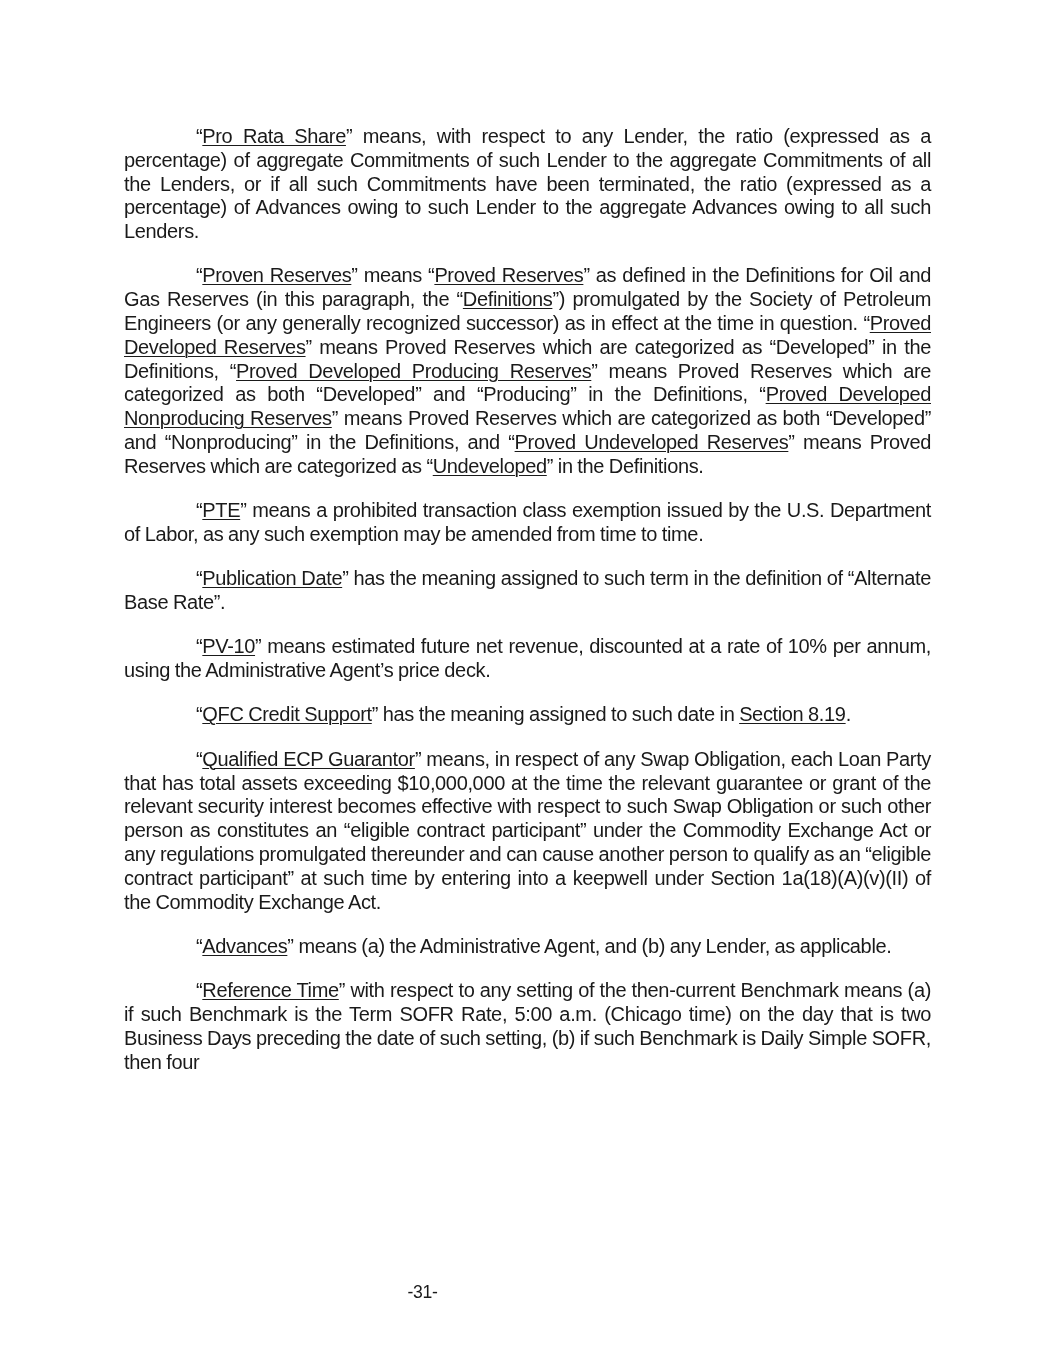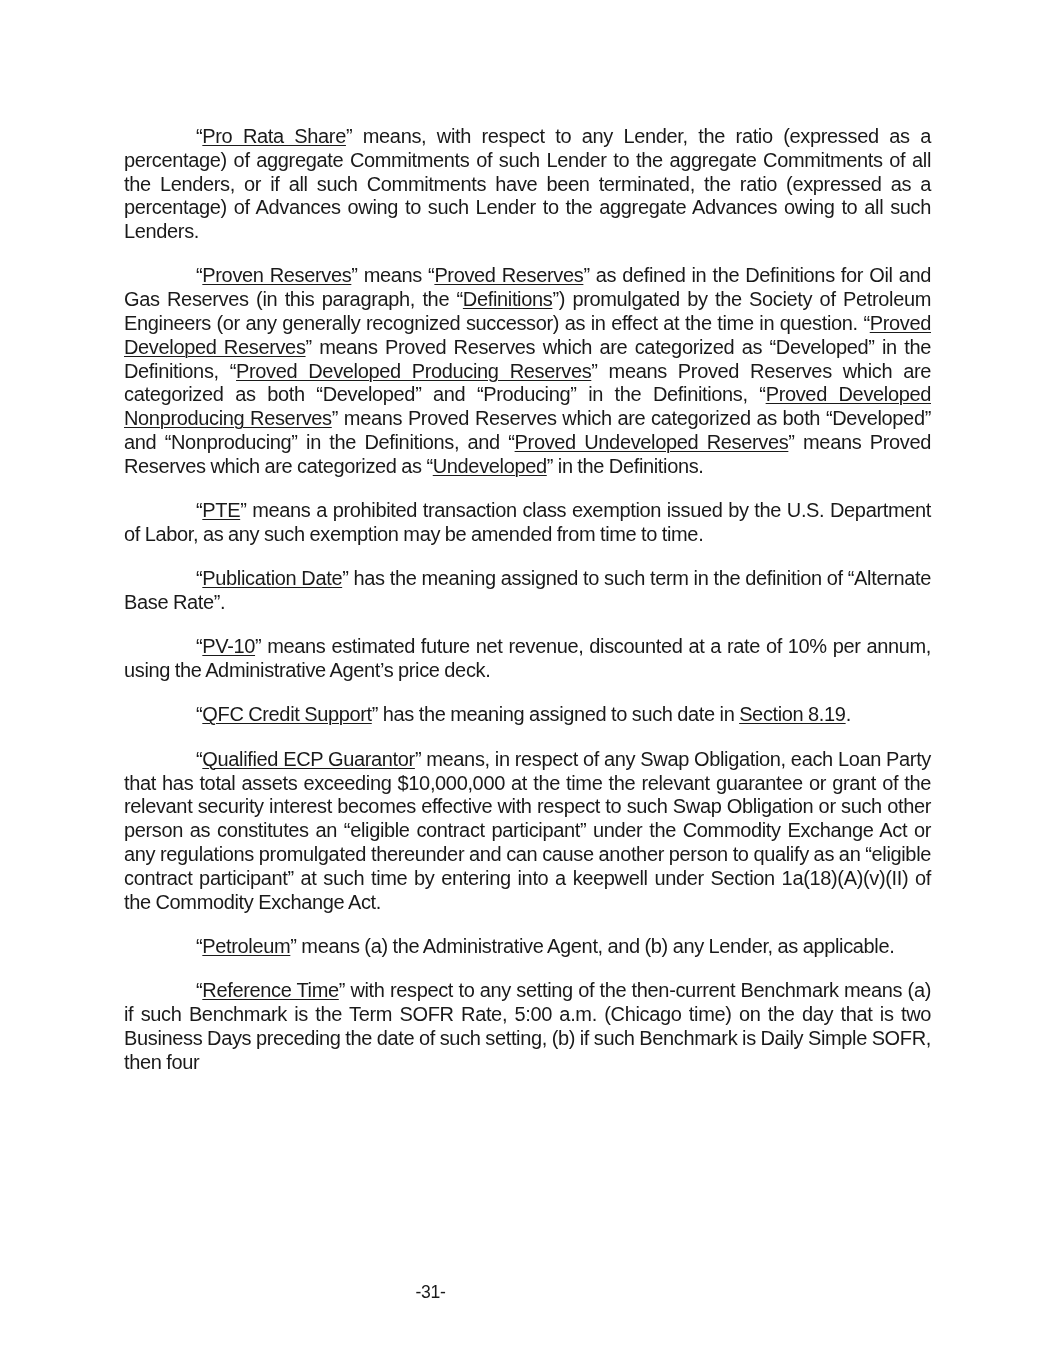--- a/index.html
+++ b/index.html
@@ -14,31 +14,30 @@
     text-align: justify;
     text-indent: 72px;
     letter-spacing: -0.35px;
     word-spacing: -0.5px;
   }
   .para u { text-decoration: underline; text-underline-offset: 2px; text-decoration-thickness: 1px; }
   .page-number {
     position: absolute; left: 0; width: 845px; top: 1282px; text-align: center;
     font-family: "Liberation Sans", sans-serif; font-size: 17.6px; color: #1a1a1a;
     letter-spacing: -0.3px;
-    margin-left: 8px;
   }
 </style>
 </head>
 <body>
 
 <div class="page" id="page-body">
     <p class="para"><span>“</span><u>Pro Rata Share</u><span>” means, with respect to any Lender, the ratio (expressed as a percentage) of aggregate Commitments of such Lender to the aggregate Commitments of all the Lenders, or if all such Commitments have been terminated, the ratio (expressed as a percentage) of Advances owing to such Lender to the aggregate Advances owing to all such Lenders.</span></p>
     <p class="para"><span>“</span><u>Proven Reserves</u><span>” means “</span><u>Proved Reserves</u><span>” as defined in the Definitions for Oil and Gas Reserves (in this paragraph, the “</span><u>Definitions</u><span>”) promulgated by the Society of Petroleum Engineers (or any generally recognized successor) as in effect at the time in question.  “</span><u>Proved Developed Reserves</u><span>” means Proved Reserves which are categorized as “Developed” in the Definitions, “</span><u>Proved Developed Producing Reserves</u><span>” means Proved Reserves which are categorized as both “Developed” and “Producing” in the Definitions, “</span><u>Proved Developed Nonproducing Reserves</u><span>” means Proved Reserves which are categorized as both “Developed” and “Nonproducing” in the Definitions, and “</span><u>Proved Undeveloped Reserves</u><span>” means Proved Reserves which are categorized as “</span><u>Undeveloped</u><span>” in the Definitions.</span></p>
     <p class="para"><span>“</span><u>PTE</u><span>” means a prohibited transaction class exemption issued by the U.S. Department of Labor, as any such exemption may be amended from time to time.</span></p>
     <p class="para"><span>“</span><u>Publication Date</u><span>” has the meaning assigned to such term in the definition of “Alternate Base Rate”.</span></p>
     <p class="para"><span>“</span><u>PV-10</u><span>” means estimated future net revenue, discounted at a rate of 10% per annum, using the Administrative Agent’s price deck.</span></p>
     <p class="para"><span>“</span><u>QFC Credit Support</u><span>” has the meaning assigned to such date in </span><u>Section 8.19</u><span>.</span></p>
     <p class="para"><span>“</span><u>Qualified ECP Guarantor</u><span>” means, in respect of any Swap Obligation, each Loan Party that has total assets exceeding $10,000,000 at the time the relevant guarantee or grant of the relevant security interest becomes effective with respect to such Swap Obligation or such other person as constitutes an “eligible contract participant” under the Commodity Exchange Act or any regulations promulgated thereunder and can cause another person to qualify as an “eligible contract participant” at such time by entering into a keepwell under Section 1a(18)(A)(v)(II) of the Commodity Exchange Act.</span></p>
-    <p class="para"><span>“</span><u>Petroleum</u><span>” means (a) the Administrative Agent, and (b) any Lender, as applicable.</span></p>
+    <p class="para"><span>“</span><u>Advances</u><span>” means (a) the Administrative Agent, and (b) any Lender, as applicable.</span></p>
     <p class="para"><span>“</span><u>Reference Time</u><span>” with respect to any setting of the then-current Benchmark means (a) if such Benchmark is the Term SOFR Rate, 5:00 a.m. (Chicago time) on the day that is two Business Days preceding the date of such setting, (b) if such Benchmark is Daily Simple SOFR, then four</span></p>
   </div>
 
 <div class="page-number">-31-</div>
 
 </body></html>

